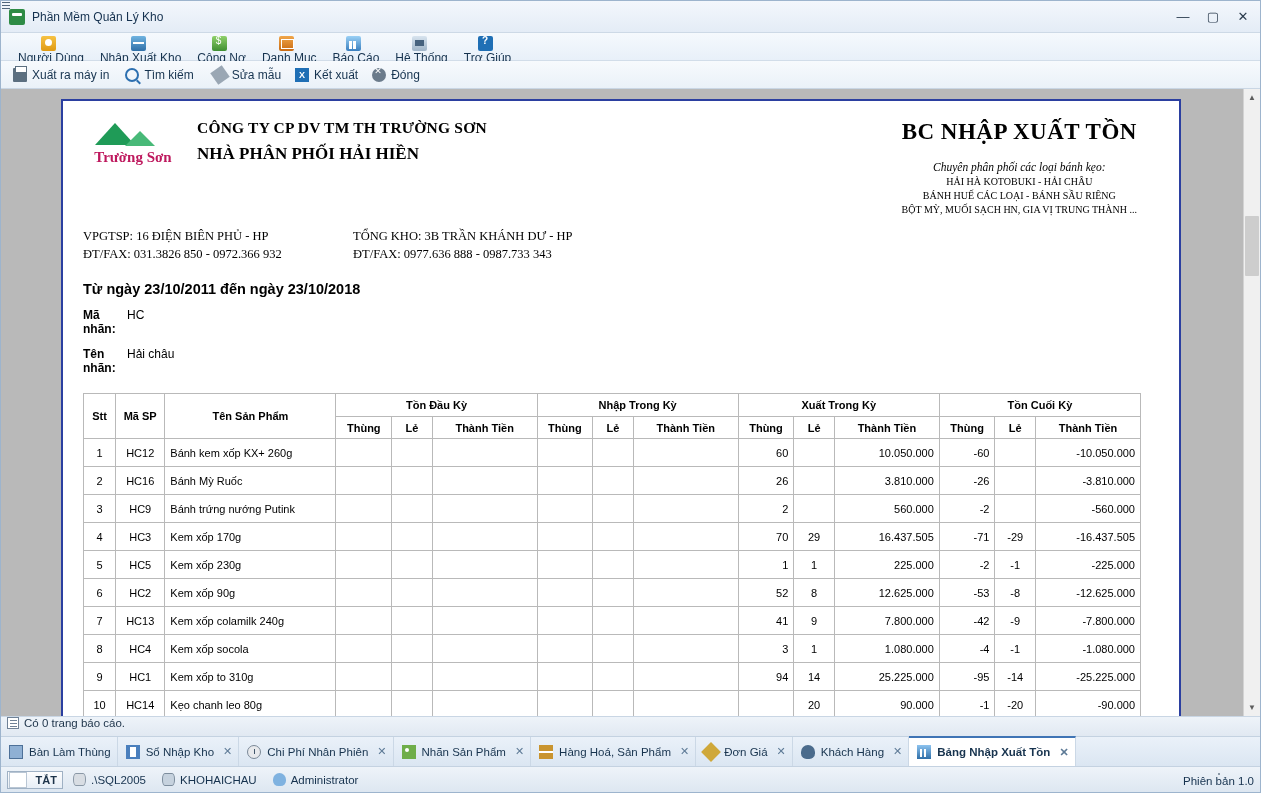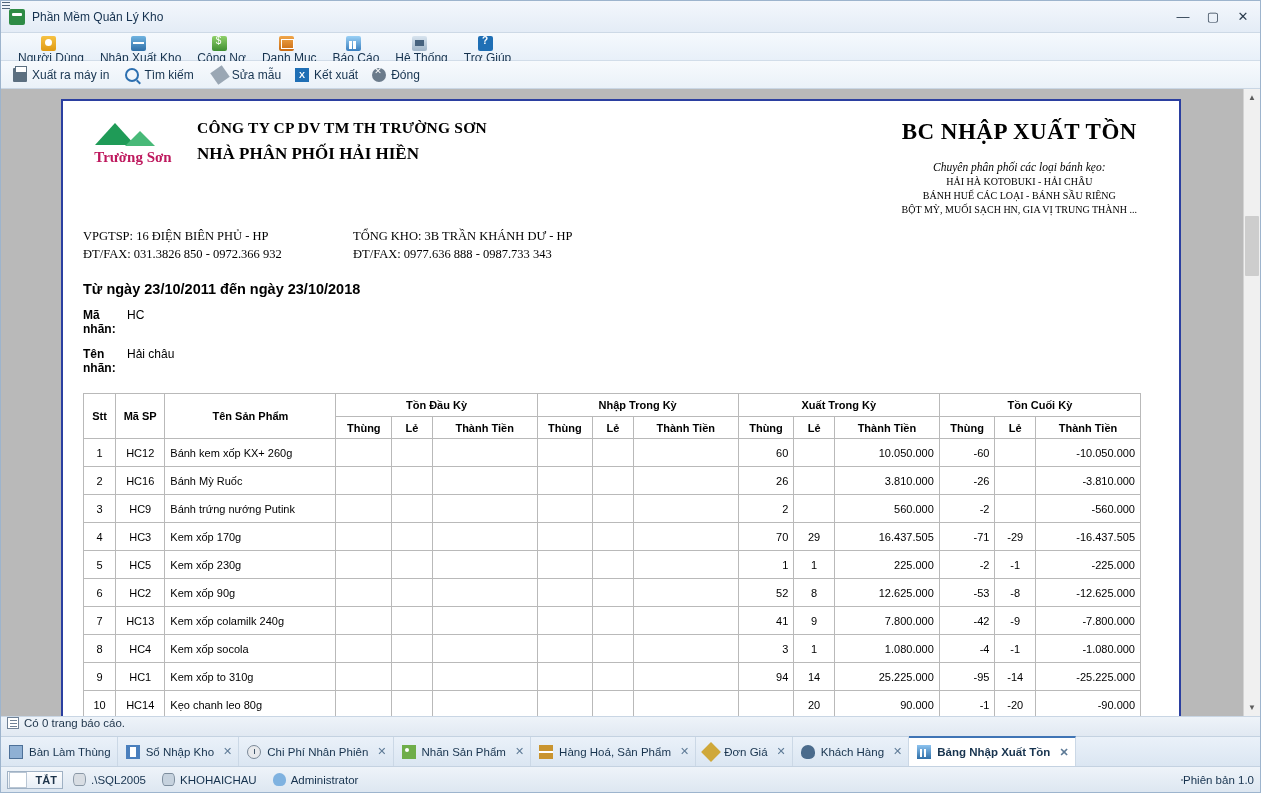--- a/index.html
+++ b/index.html
@@ -296,21 +296,21 @@
   }
   .offbtn:before{
     content:""; width:16px; height:14px; background:#fff;
     border:1px solid #b9c6d4; margin-right:auto; margin-left:1px;
   }
   .bb-seg { display: flex; align-items: center; margin-right: 16px; }
   .bb-seg .bi { width: 13px; height: 13px; margin-right: 5px; position: relative; flex:0 0 13px; }
   .bi-db { background:#d8dde3; border:1px solid #8a98a6; border-radius:3px/6px; }
   .bi-db2{ background:#c6d2de; border:1px solid #7d8d9d; border-radius:3px/6px; }
   .bi-admin{ background:#7fb2e0; border-radius:50% 50% 40% 40%; }
-  .bb-right { margin-left: auto; display: flex; align-items: center; }
+  .bb-right { margin-left: auto; display: flex; align-items: center; flex-direction: column; }
   .bi-ver { background:#cfd8e2; border:1px solid #8b99a7; }
   .bi-ver:after{content:"";position:absolute;left:2px;top:2px;width:8px;height:1px;background:#52677c;box-shadow:0 3px 0 #52677c,0 6px 0 #52677c;}
 </style>
 </head>
 <body>
 
 <div id="app">
 
   <div class="titlebar">
     <div class="app-icon"></div>

